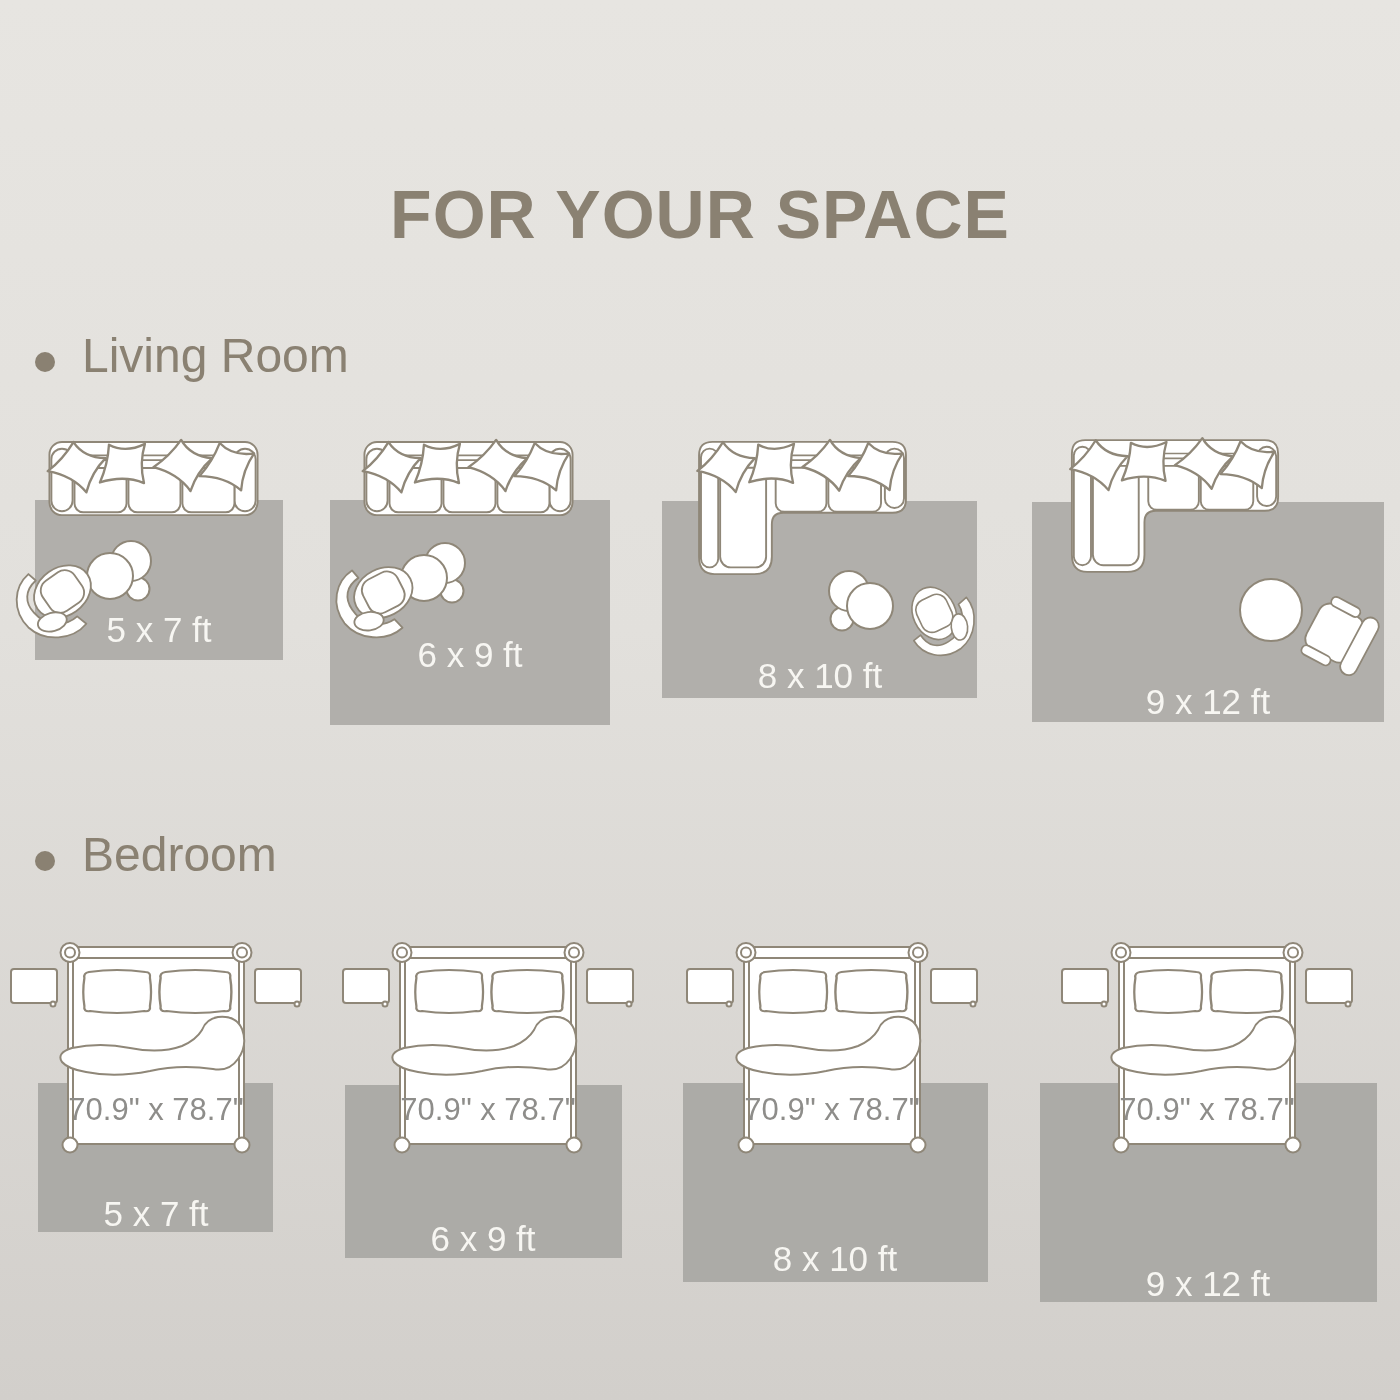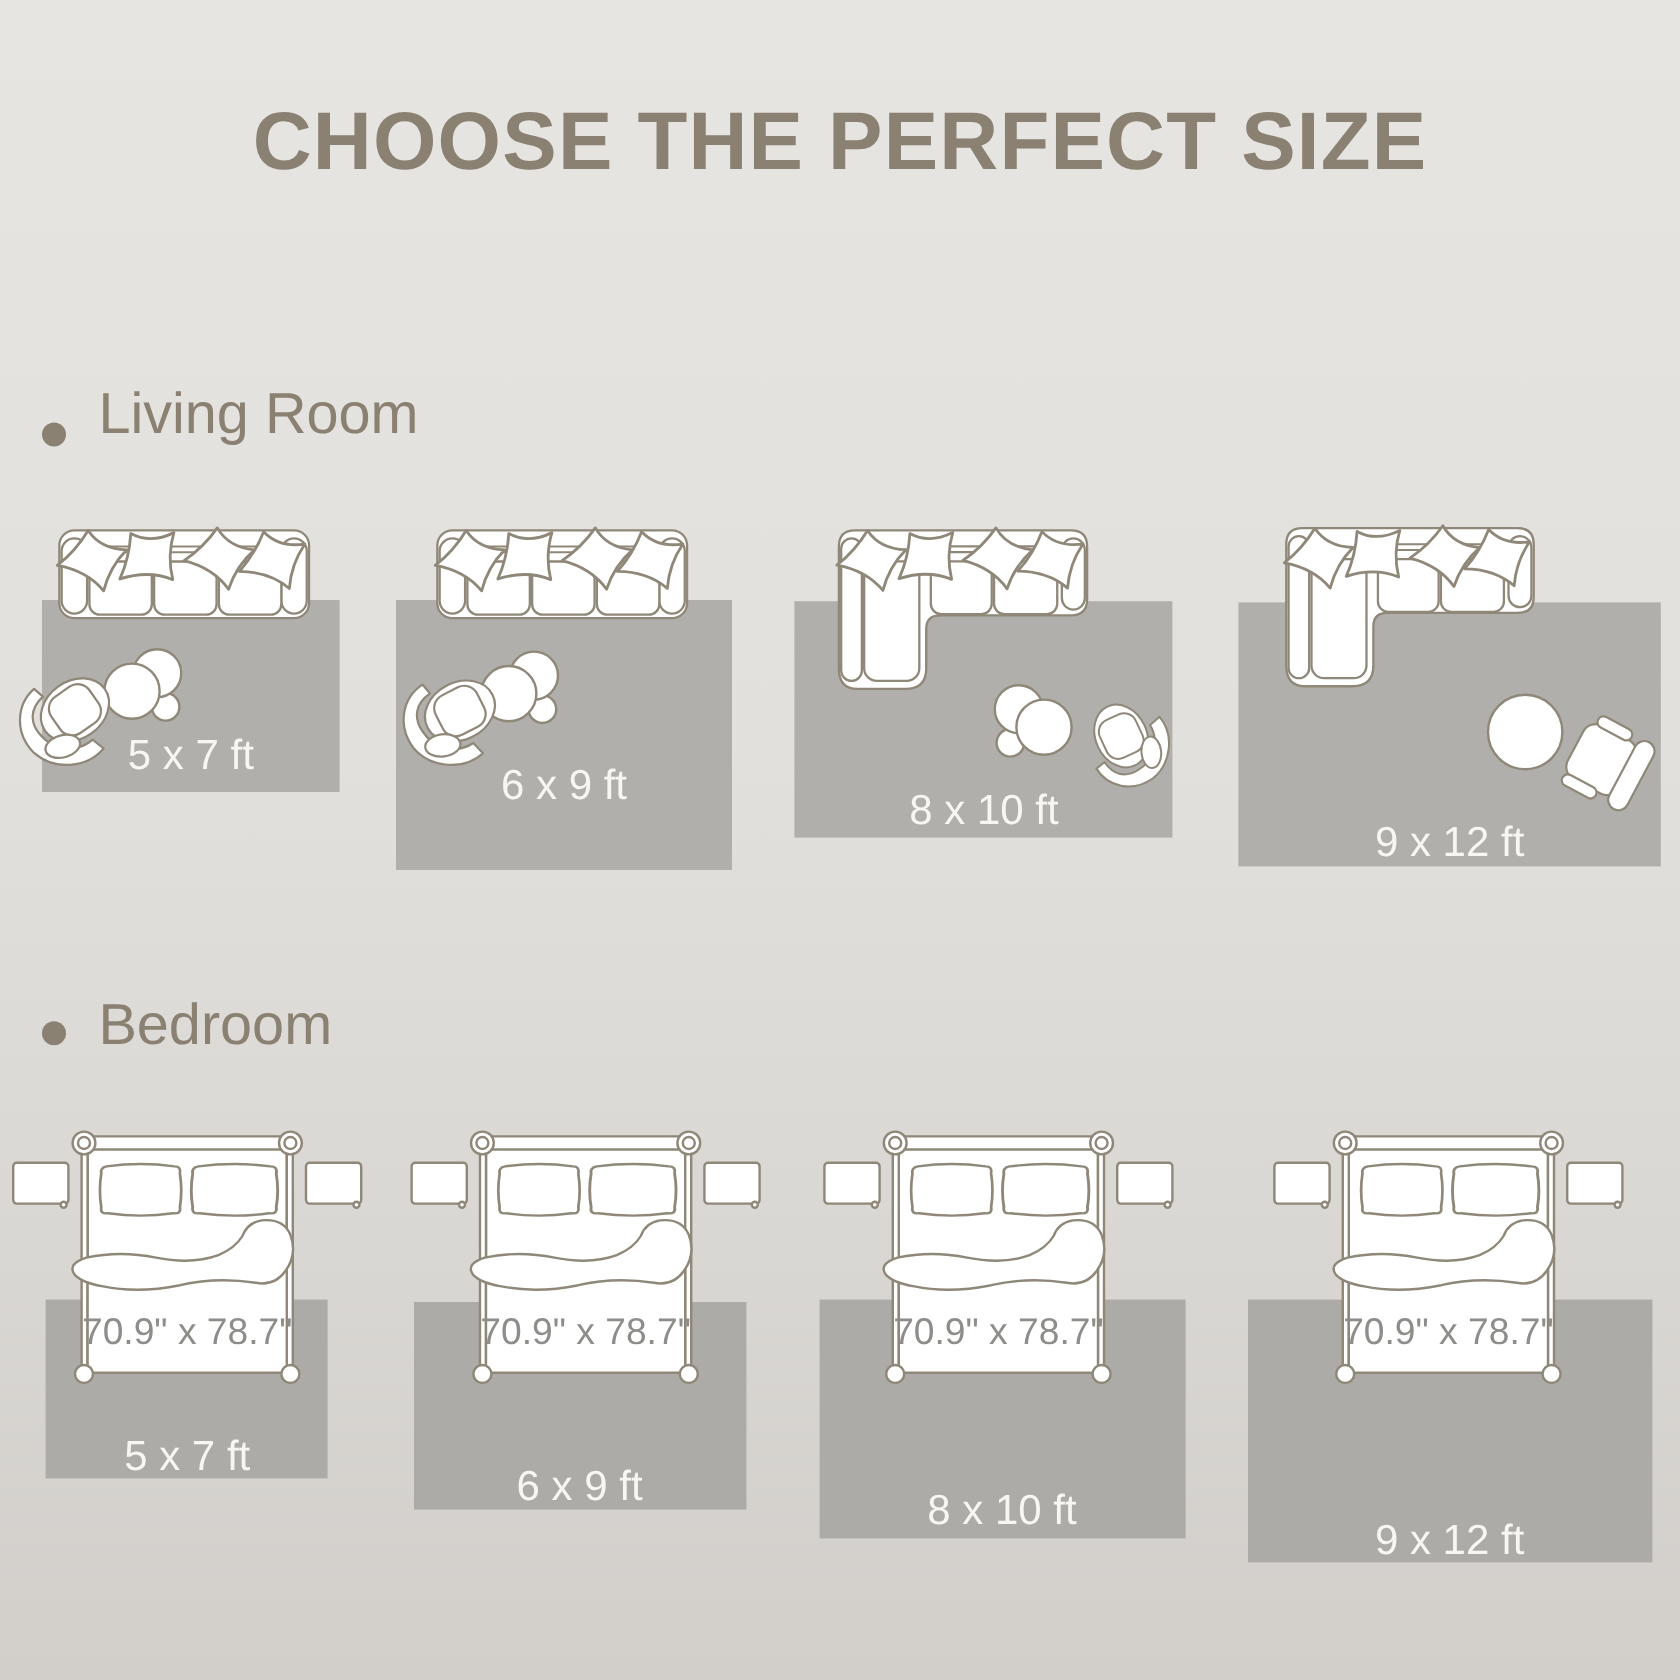--- a/index.html
+++ b/index.html
@@ -142,24 +142,24 @@
       <circle class="o" cx="232" cy="10.5" r="9.5"></circle>
         <circle class="o" cx="232" cy="10.5" r="5"></circle>
       <circle class="o" cx="60" cy="203" r="7.5"></circle>
       <circle class="o" cx="232" cy="203" r="7.5"></circle>
     </g>
   </defs>
 </svg>
 
 <div id="canvas">
 
-  <h1 id="title"><span>CHOOSE THE PERFECT SIZE</span><br></h1>
+  <h1 id="title"><br><span>FOR YOUR SPACE</span></h1>
 
   <span class="bullet" style="left:35px;top:352px;"></span>
-  <div class="section-label" style="left:82px;top:320px;">Living Room</div>
+  <div class="section-label" style="left:82px;top:330px;">Living Room</div>
 
   <div class="rug living" style="left:35px;top:500px;width:248px;height:160px;"></div>
   <div class="rug living" style="left:330px;top:500px;width:280px;height:225px;"></div>
   <div class="rug living" style="left:662px;top:501px;width:315px;height:197px;"></div>
   <div class="rug living" style="left:1032px;top:502px;width:352px;height:220px;"></div>
 
   <svg class="fig" viewBox="0 0 220 82" style="left:47px;top:440px;width:213px;height:79px;">
       <use href="#sym-sofa"></use>
     </svg>
   <svg class="fig" viewBox="0 0 68 62" style="left:86px;top:540px;width:68px;height:62px;">

